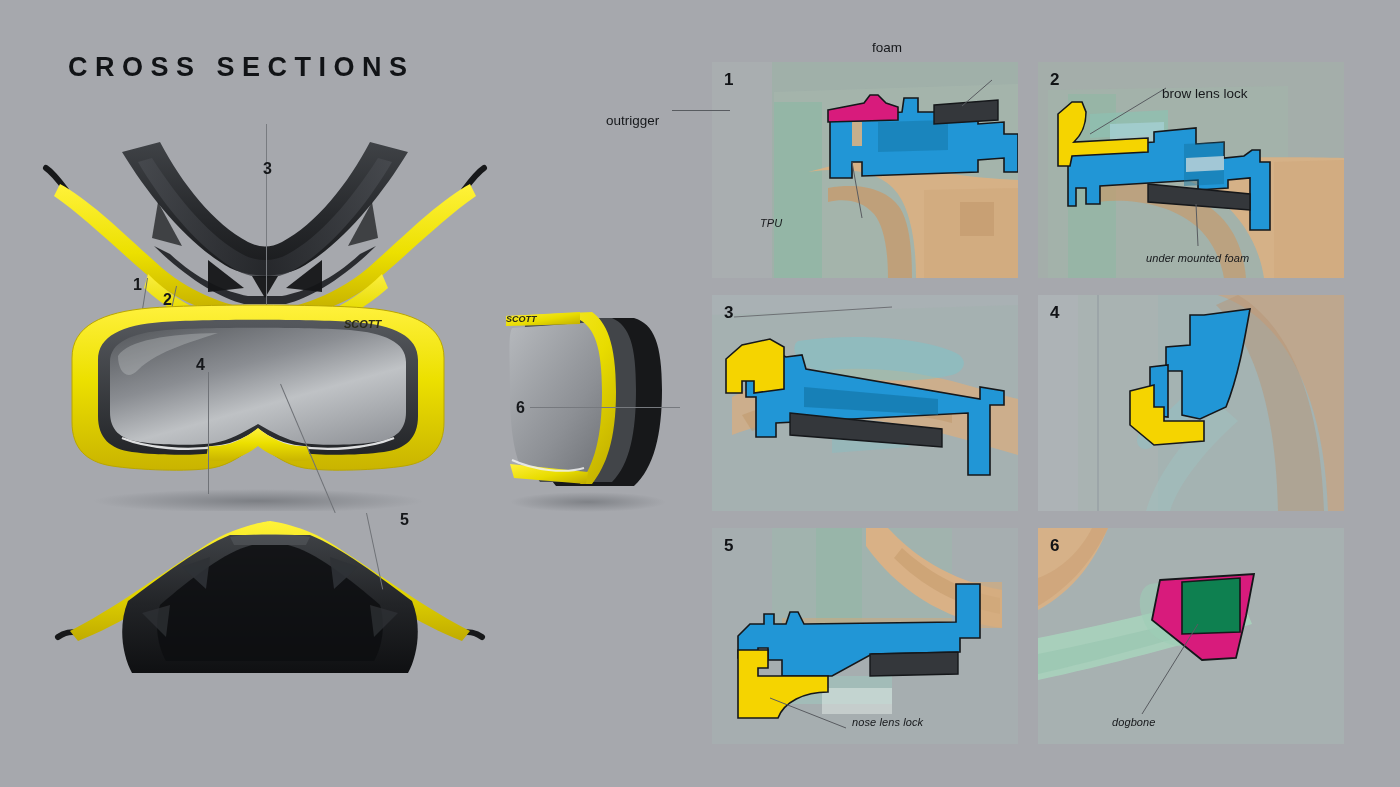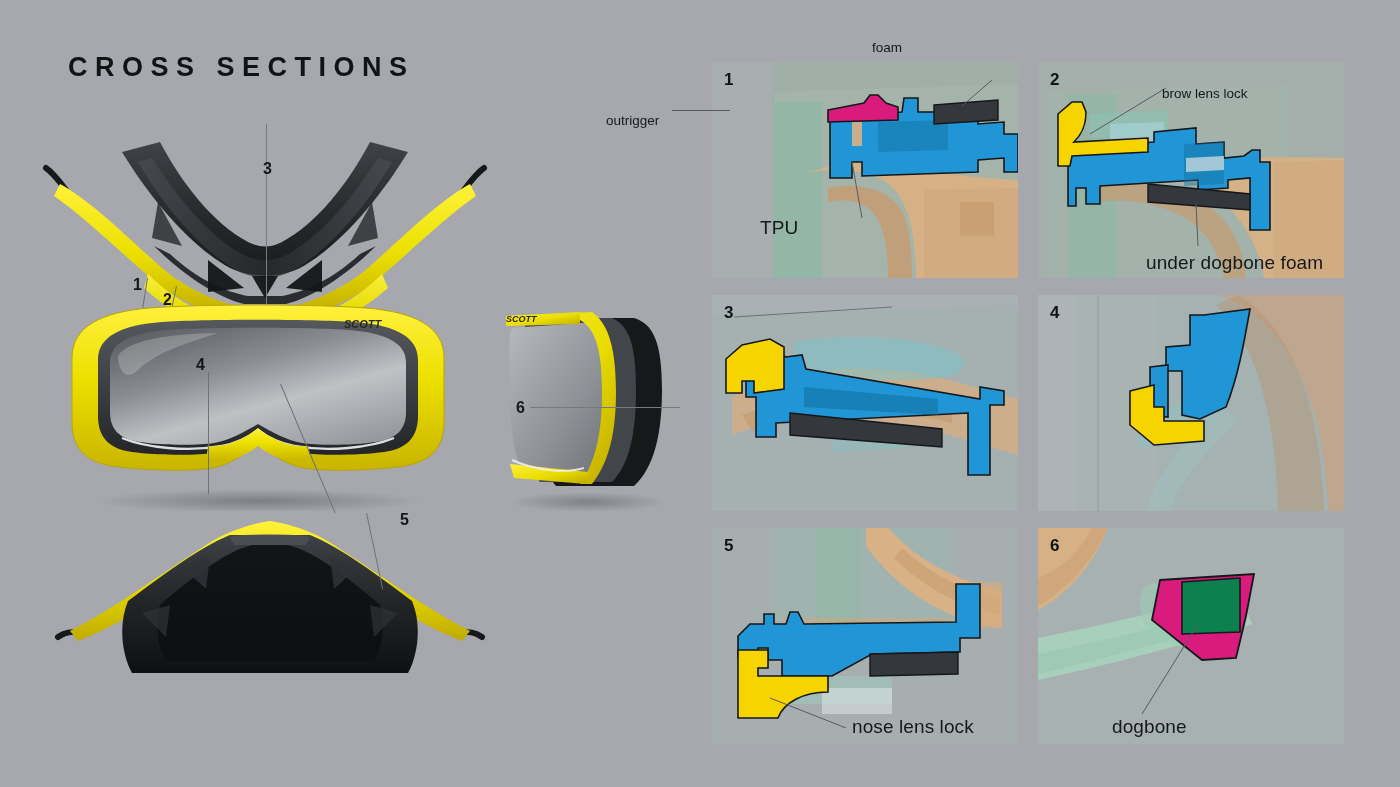--- a/index.html
+++ b/index.html
@@ -29,22 +29,22 @@
   
   .panel{
     position:absolute;overflow:hidden;
     background:#a9b2ae;
   }
   .panel-num{
     position:absolute;left:12px;top:8px;
     font-size:17px;font-weight:700;color:#111316;z-index:6;
   }
   .plabel{
-    position:absolute;font-size:19px;color:#16181b;
-    white-space:nowrap;z-index:7;letter-spacing:.1px;
+    position:absolute;font-size:11px;color:#16181b;
+    white-space:nowrap;z-index:7;letter-spacing:.1px;font-style:italic;
   }
   .outside-label{
     position:absolute;font-size:13.5px;color:#16181b;white-space:nowrap;z-index:7;
   }
   .outside-line{position:absolute;background:#585b60;height:1px;z-index:6;transform-origin:0 0;}
   svg{display:block;}
 </style>
 </head>
 <body style="background: rgb(166, 168, 173);">
 
@@ -304,21 +304,21 @@
 
       <path d="M20,52 L34,40 L44,40 L48,50 C48,66 42,74 36,80 L110,76 L110,90 L34,94
                L32,104 L20,104 Z" fill="#f5d400" stroke="#15171a" stroke-width="1.6"></path>
 
       <path d="M110,122 L212,132 L212,148 L110,140 Z" fill="#34373b" stroke="#15171a" stroke-width="1.4"></path>
 
       <line x1="52" y1="72" x2="128" y2="26" stroke="#585b60" stroke-width="1"></line>
       <line x1="158" y1="142" x2="160" y2="184" stroke="#585b60" stroke-width="1"></line>
     </svg>
     <div class="panel-num">2</div>
-    <div class="plabel" style="left:108px;top:190px;">under dogbone foam</div>
+    <div class="plabel" style="left:108px;top:190px;">under mounted foam</div>
   </div>
   <div class="outside-label" style="left:1162px;top:49px;margin-top:37px;">brow lens lock</div>
 
   <div class="panel" style="left:712px;top:295px;width:306px;height:216px;">
     <svg width="306" height="216" viewBox="0 0 306 216">
       <rect width="306" height="216" fill="#a9b1b4"></rect>
       <path d="M0,20 L306,10 L306,216 L0,216 Z" fill="#a4b2b0" opacity=".85"></path>
 
       <path d="M20,102 C80,70 160,66 240,86 C270,94 290,100 306,104 L306,160
                C270,150 230,136 180,128 C120,118 60,124 20,140 Z" fill="#d2ae86" opacity=".85"></path>

